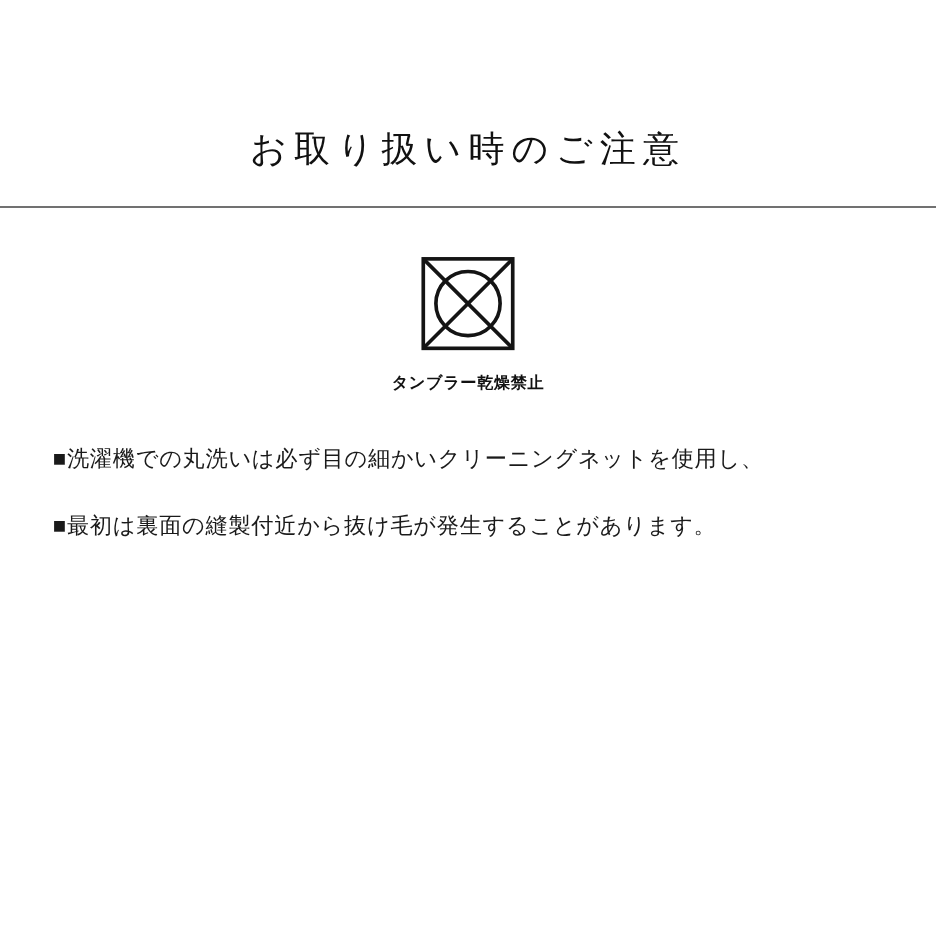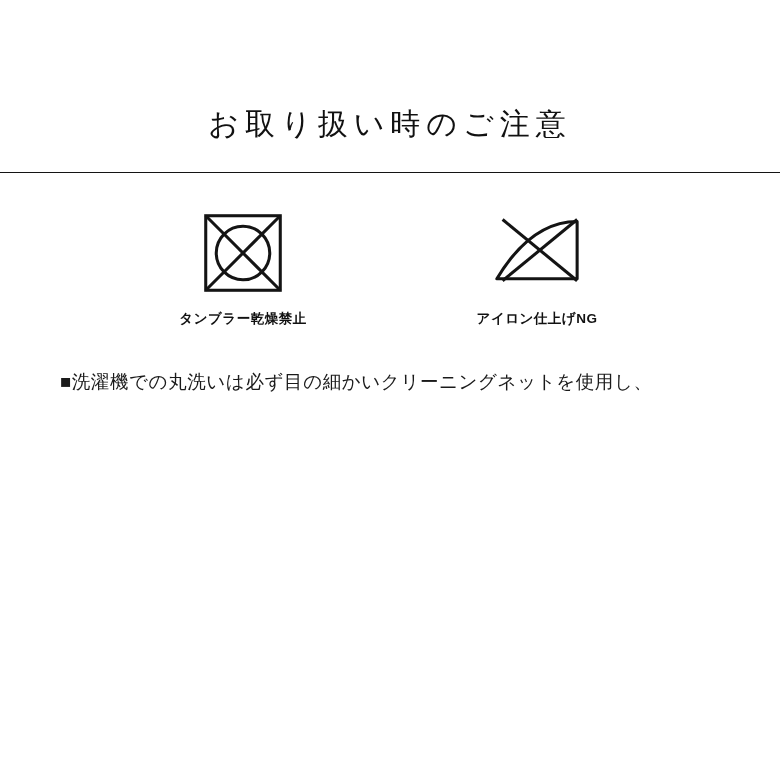--- a/index.html
+++ b/index.html
@@ -63,21 +63,21 @@
     margin-top: 14px;
     font-size: 13.5px;
     font-weight: 700;
     letter-spacing: 0.5px;
     color: #111111;
     white-space: nowrap;
   }
   .notes {
     position: absolute;
     top: 366px;
-    left: 60px;
+    left: 44px;
     width: 700px;
   }
   .note {
     margin-bottom: 24px;
   }
   .note:last-child {
     margin-bottom: 0;
   }
   .note-line {
     font-size: 18.5px;
@@ -104,36 +104,29 @@
     <div class="icon-block">
       <svg class="icon-art" viewBox="0 0 100 90">
         <rect x="11" y="6" width="78" height="78" fill="none" stroke="#141414" stroke-width="3.2"></rect>
         <circle cx="50" cy="45" r="28" fill="none" stroke="#141414" stroke-width="3.2"></circle>
         <line x1="11" y1="6" x2="89" y2="84" stroke="#141414" stroke-width="3.2"></line>
         <line x1="89" y1="6" x2="11" y2="84" stroke="#141414" stroke-width="3.2"></line>
       </svg>
       <div class="icon-caption">タンブラー乾燥禁止</div>
     </div>
 
-    <div class="icon-block">
-      <svg class="icon-art" viewBox="0 0 100 90">
-        <path d="M8 72 L92 72 L92 12 C60 12 32 32 8 72 Z" fill="none" stroke="#141414" stroke-width="3.2" stroke-linejoin="round"></path>
-        <line x1="14" y1="10" x2="92" y2="74" stroke="#141414" stroke-width="3.2"></line>
-        <line x1="92" y1="10" x2="14" y2="74" stroke="#141414" stroke-width="3.2"></line>
-      </svg>
-      <div class="icon-caption">アイロン仕上げNG</div>
-    </div>
 
   </div>
 
   <div class="notes">
 
     <div class="note">
       <div class="note-line">■洗濯機での丸洗いは必ず目の細かいクリーニングネットを使用し、</div>
     </div>
 
 
     <div class="note">
+      <div class="note-line">■最初は裏面の縫製付近から抜け毛が発生することがあります。</div>
     </div>
 
   </div>
 
 </div>
 
 </body></html>

